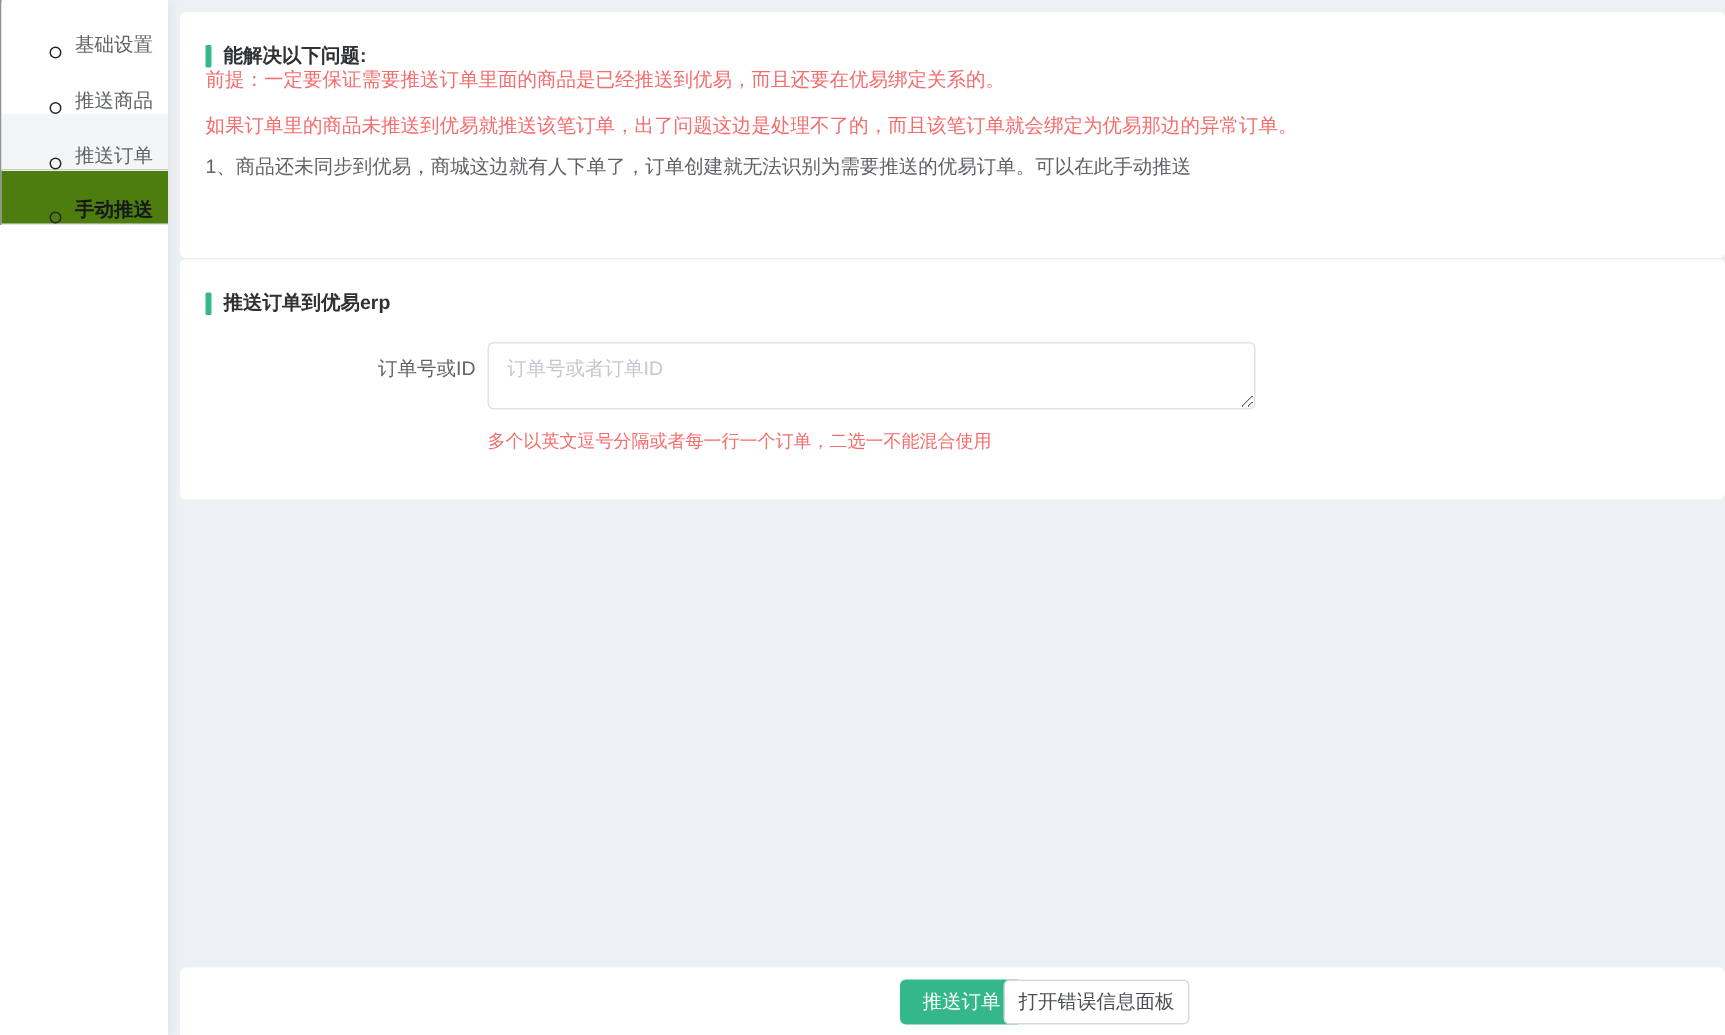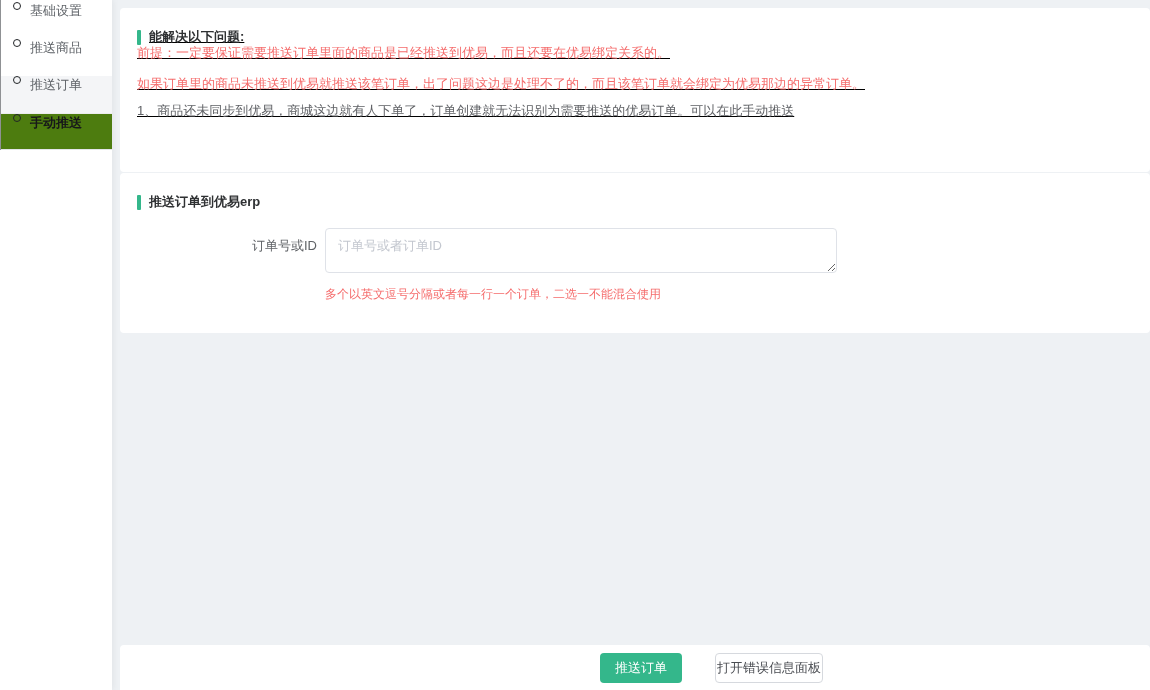--- a/index.html
+++ b/index.html
@@ -10,37 +10,37 @@
   }
   .app { position:relative; width:1150px; height:690px; background:#eef1f4; overflow:hidden; }
 
   
   .sidebar {
     position:absolute; left:0; top:0; width:112px; height:100%;
     background:#ffffff; box-shadow:2px 0 6px rgba(0,0,0,.05);
   }
   .menu { padding-top:2px; border-left:1px solid #8f9194; }
   .menu-item {
-    height:37px; display:flex; align-items:flex-start; gap:9px;
-    padding-left:12px; font-size:13px; color:#5f6368; cursor:pointer;
+    height:37px; display:flex; align-items:flex-end; gap:9px;
+    padding-left:32px; font-size:13px; color:#5f6368; cursor:pointer;
     background:#fff;
   }
   .menu-item .dot {
     width:8px; height:8px; flex:none;
     border:1.5px solid #222528; border-radius:50%; background:transparent;
   }
   .menu-item.shaded { background:#f4f5f7; }
   .menu-item.active {
     background:#4d7c0f; font-weight:bold; color:#17181a;
     border-top:1px solid #ececee; border-bottom:1px solid #e3e5e8;
   }
 
   
   .card { position:absolute; left:120px; right:0; background:#fff; border-radius:4px; }
-  .card-info { top:8px;  height:164px; padding:20px 20px 0 17px;text-decoration:underline; }
+  .card-info { top:8px;  height:164px; padding:20px 20px 0 17px; }
   .card-form { top:173px; height:160px; padding:20px 20px 0 17px; }
 
   .section-header { display:flex; align-items:center; gap:8px; }
   .accent-bar { width:4px; height:15px; border-radius:1px; }
   .section-title { font-size:13px; font-weight:bold; color:#2f3133; }
 
   .warn { font-size:13px; line-height:14px; }
   .warn.first { }
   .warn + .warn { margin-top:17px; }
   .notes { margin-top:11px; }
@@ -63,21 +63,21 @@
   
   .footer-bar {
     position:absolute; left:120px; right:0; top:645px; height:45px;
     background:#fff; border-radius:4px 4px 0 0;
   }
   .btn {
     position:absolute; top:8px; height:30px; border-radius:4px;
     font-size:13px; cursor:pointer; font-family:inherit;
   }
   .btn-primary { left:480px; width:82px; color:#fff; border:none; }
-  .btn-plain  { left:595px; width:108px; background:#fff; color:#4a4d52; border:1px solid #d6d9de; }
+  .btn-plain  { left:549px; width:124px; background:#fff; color:#4a4d52; border:1px solid #d6d9de; }
 </style>
 </head>
 <body style="background: rgb(238, 241, 244);">
 
 <div class="app">
 
   <aside class="sidebar">
     <nav class="menu">
       <div class="menu-item">
         <span class="dot"></span>

